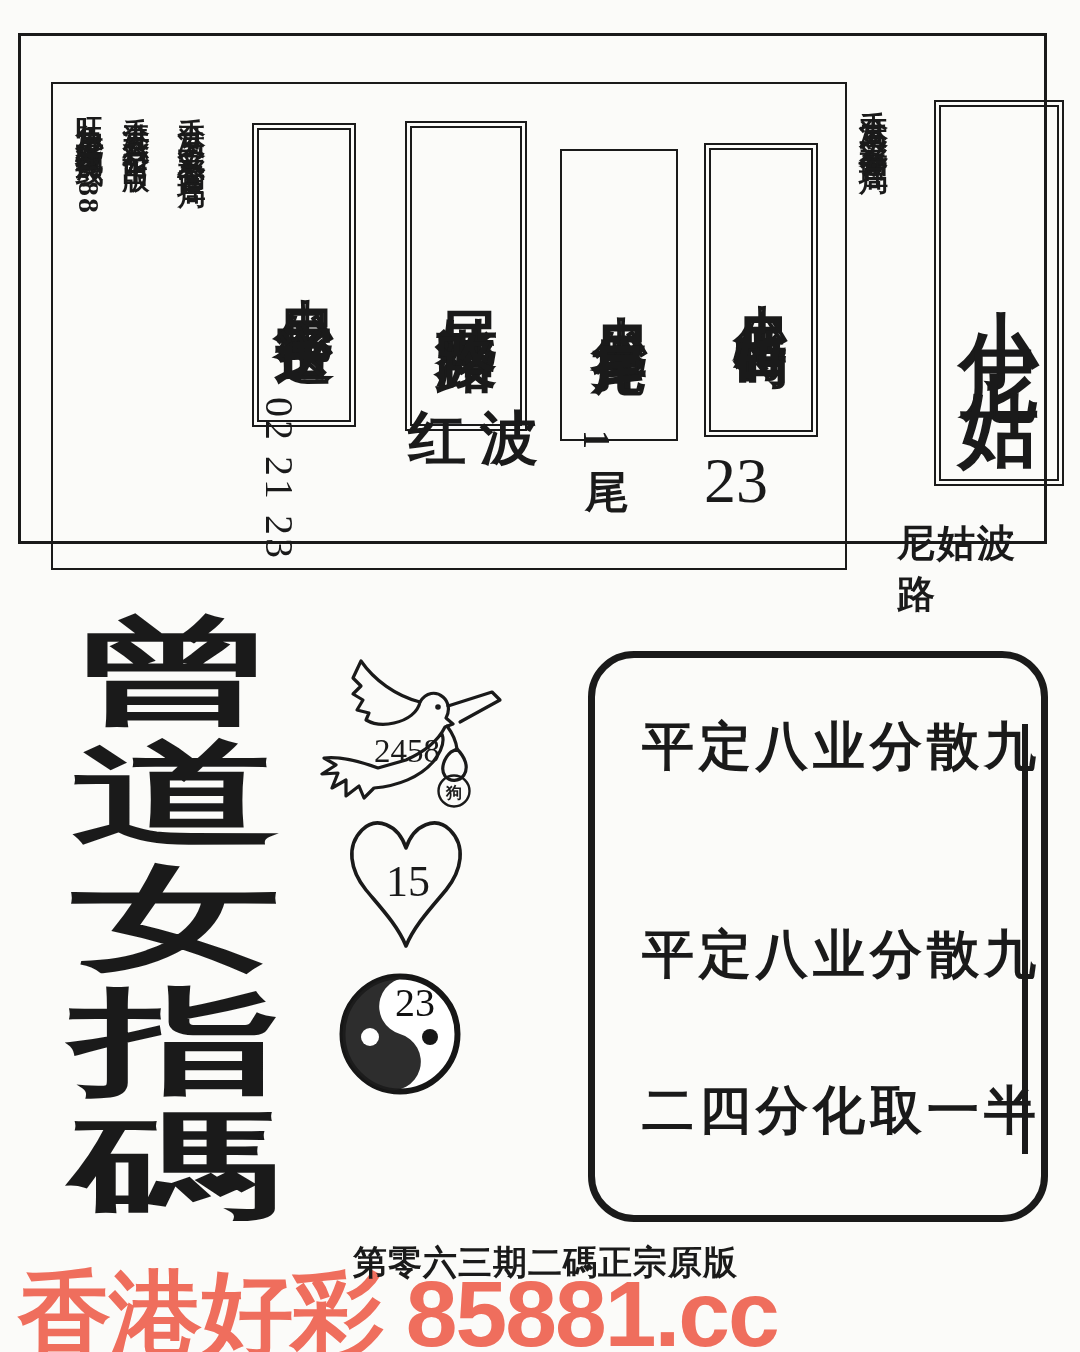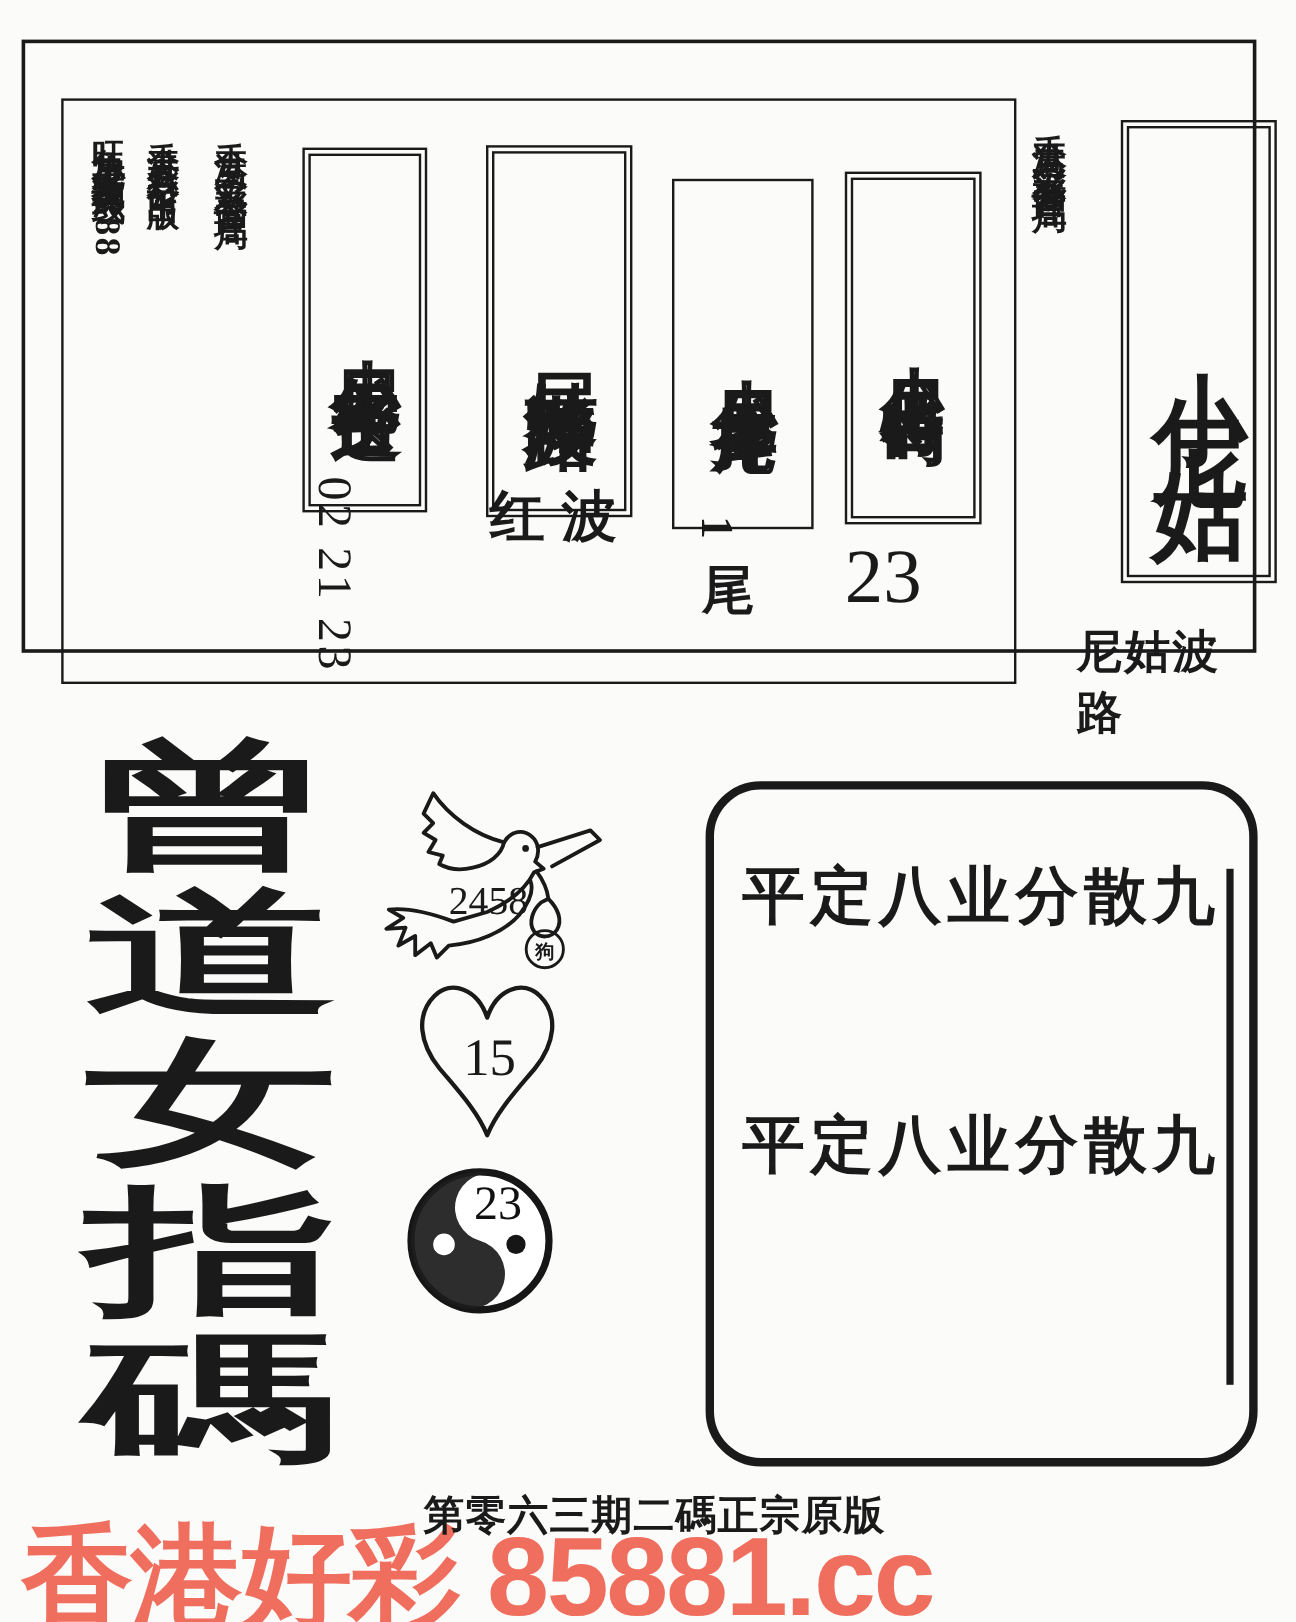--- a/index.html
+++ b/index.html
@@ -38,21 +38,21 @@
   .outline-title{color:#ffffff; -webkit-text-stroke:2.2px #1a1a1a; font-weight:700;}
   .t-misong{font-size:56px; letter-spacing:10px;}
   .t-bolu{font-size:62px; letter-spacing:7px; font-weight:600;}
   .t-zawei{font-size:52px; letter-spacing:10px;}
   .t-tema{font-size:50px; letter-spacing:12px;}
   .t-brand{font-size:80px; letter-spacing:42px; font-weight:800; padding-top:30px;}
 
   .rot90{position:absolute; transform:rotate(90deg); transform-origin:top left;
     white-space:nowrap; font-family:"Liberation Serif",serif;}
   .val-misong{left:303px; top:397px; font-size:40px; font-weight:500; letter-spacing:3px;}
-  .val-bolu{position:absolute; left:408px; top:400px; font-size:46px; font-weight:800;
+  .val-bolu{position:absolute; left:408px; top:400px; font-size:58px; font-weight:800;
     letter-spacing:14px; font-family:"Liberation Serif",serif;}
   .val-zawei-1{left:619px; top:430px; font-size:38px; font-weight:600;}
   .val-zawei-wei{position:absolute; left:585px; top:463px; font-size:44px; font-weight:600;}
   .val-tema{position:absolute; left:704px; top:444px; font-size:64px; font-weight:500;
     font-family:"Liberation Serif",serif;}
 
   .col-authority-right{left:838px; top:52px;}
   .col-authority-right .cjk{font-size:29px; letter-spacing:7px; font-weight:600;}
   .issue-label{position:absolute; left:876px; top:482px; font-size:38px; font-weight:600;
     letter-spacing:2px;}
@@ -68,21 +68,21 @@
   .dove-svg{left:312px; top:650px;}
   .heart-svg{left:336px; top:806px;}
   .taiji-svg{left:337px; top:971px;}
   svg text{font-family:"Liberation Serif",serif;}
 
   
   .poem-box{position:absolute; left:588px; top:651px; width:460px; height:571px;
     border:7px solid #1a1a1a; border-radius:46px; box-sizing:border-box;}
   .poem-box .inner-line{position:absolute; right:13px; top:66px; height:430px; width:6px;
     background:#1a1a1a;}
-  .poem-line{position:absolute; left:0; width:100%; text-align:center;
+  .poem-line{position:absolute; left:0; width:100%; text-align:right;
     font-size:52px; font-weight:700; letter-spacing:5px; font-family:"Liberation Serif",serif;}
   .pl0{top:54px;} .pl1{top:158px;} .pl2{top:262px;} .pl3{top:418px;}
 
   
   .caption{position:absolute; left:353px; top:1240px; font-size:34px; font-weight:700;
     letter-spacing:1px; z-index:2;}
   .watermark{position:absolute; left:18px; top:1252px; font-size:93px; font-weight:800;
     font-family:"Liberation Sans",sans-serif; color:#ef6e5d; z-index:1; white-space:nowrap;
     letter-spacing:-2px;}
 </style>
@@ -199,18 +199,19 @@
     <path d="M63,5.5 A57.5,57.5 0 0 0 63,120.5 A28.75,28.75 0 0 0 63,63 A28.75,28.75 0 0 1 63,5.5 Z" fill="#1d1d1d" opacity="0.93" transform="rotate(16 63 63)"></path>
     <circle cx="33" cy="66" r="9" fill="#ffffff"></circle>
     <circle cx="93" cy="66" r="8" fill="#161616"></circle>
     <text x="78" y="45" font-size="40" text-anchor="middle" fill="#111111">23</text>
   </svg>
 
   <div class="poem-box">
     <div class="inner-line"></div>
     <div class="poem-line pl0">平定八业分散九</div>
     <div class="poem-line pl2">平定八业分散九</div>
+    <div class="poem-line pl3">二四分化取一半</div>
   </div>
 
   <div class="watermark">香港好彩 85881.cc</div>
   <div class="caption">第零六三期二碼正宗原版</div>
 
 </div>
 
 </body></html>

